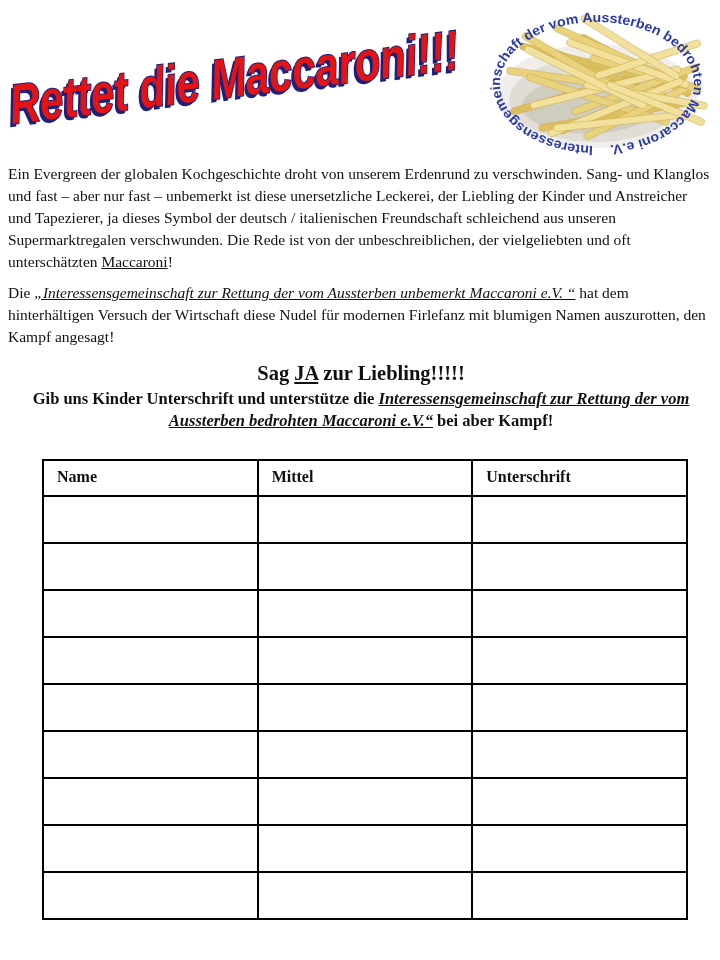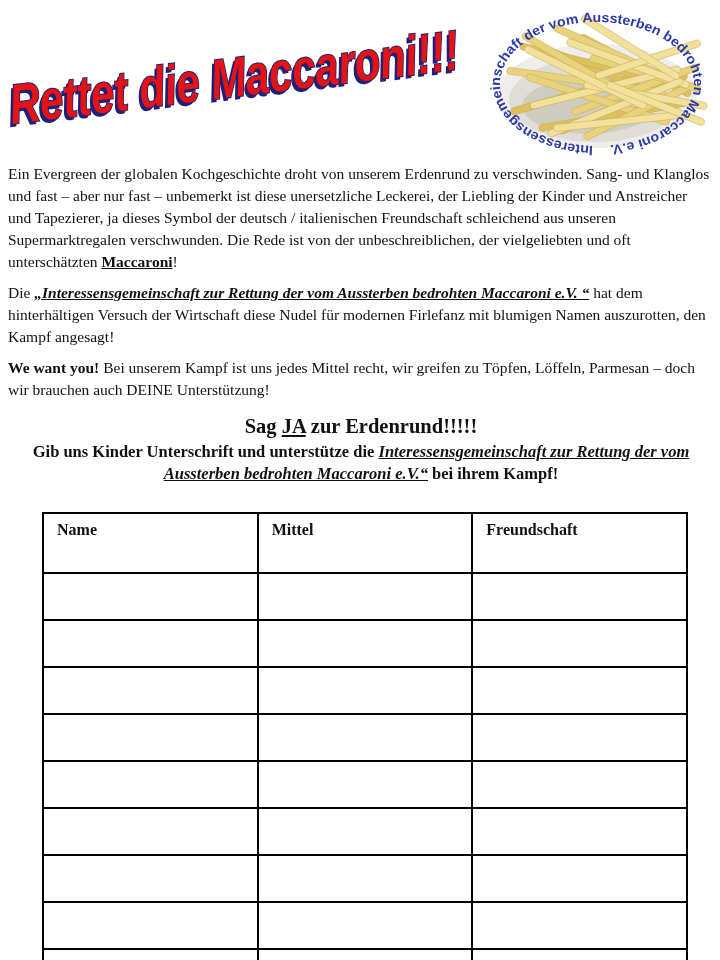--- a/index.html
+++ b/index.html
@@ -3,30 +3,30 @@
 <meta charset="utf-8">
 <style>
   html,body{margin:0;padding:0;background:#fff;}
   .page{position:relative;width:720px;height:960px;background:#ffffff;overflow:hidden;
         font-family:"Liberation Serif",serif;color:#111;}
   .masthead{position:relative;height:162px;}
   .title-svg{position:absolute;left:0;top:0;}
   .logo-svg{position:absolute;left:478px;top:0;}
   main{padding:1px 6px 0 8px;}
   p.body{font-size:15.5px;line-height:22px;margin:0 0 9px 0;}
-  .b{font-weight:bold;margin-top:16px;}
+  .b{font-weight:normal;margin-top:16px;}
   .i{font-style:italic;}
   .u{text-decoration:underline;}
   .cta{text-align:center;font-weight:bold;margin-top:14px;}
   .cta-line1{font-size:20.5px;margin-bottom:3px;}
   .cta-rest{font-size:16.5px;line-height:21.5px;}
   table.sig{border-collapse:collapse;table-layout:fixed;width:646px;margin:28px 0 0 34px;}
   .sig th,.sig td{border:2px solid #000;}
   .sig th{font-size:16px;font-weight:bold;text-align:left;vertical-align:top;
-          padding:7px 0 0 13px;height:60px;box-sizing:border-box;}
+          padding:7px 0 0 13px;height:36px;box-sizing:border-box;}
   .sig td{height:43px;}
 </style>
 </head>
 <body>
 
 <div class="page">
 
   <header class="masthead">
 
     <svg class="title-svg" width="500" height="165" viewBox="0 0 500 165">
@@ -77,35 +77,34 @@
       <text font-family="Liberation Sans, sans-serif" font-size="13.5" font-weight="bold" fill="#2a3aa8">
         <textPath href="#arcPath" startOffset="4" textLength="488" lengthAdjust="spacingAndGlyphs">Interessensgemeinschaft der vom Aussterben bedrohten Maccaroni e.V.</textPath>
       </text>
     </svg>
   </header>
 
   <main>
 
     <p class="body"><span>Ein Evergreen der globalen Kochgeschichte droht von unserem Erdenrund zu verschwinden. Sang- und Klanglos und fast – aber nur fast – unbemerkt ist diese unersetzliche Leckerei, der Liebling der Kinder und Anstreicher und Tapezierer, ja dieses Symbol der deutsch / italienischen Freundschaft schleichend aus unseren Supermarktregalen verschwunden. Die Rede ist von der unbeschreiblichen, der vielgeliebten und oft unterschätzten </span><span class="b u">Maccaroni</span><span>!</span></p>
 
-    <p class="body"><span>Die </span><span class="b i u">„Interessensgemeinschaft zur Rettung der vom Aussterben bedrohten Maccaroni e.V. “</span><span> hat dem hinterhältigen Versuch der Wirtschaft diese Nudel für modernen Firlefanz mit blumigen Namen auszurotten, den Kampf angesagt!</span></p>
+    <p class="body"><span>Die </span><span class="b i u">„Interessensgemeinschaft zur Rettung der vom Aussterben unbemerkt Maccaroni e.V. “</span><span> hat dem hinterhältigen Versuch der Wirtschaft diese Nudel für modernen Firlefanz mit blumigen Namen auszurotten, den Kampf angesagt!</span></p>
 
-    <p class="body"><span class="b">We want you!</span><span> Bei unserem Kampf ist uns jedes Mittel recht, wir greifen zu Töpfen, Löffeln, Parmesan – doch wir brauchen auch DEINE Unterstützung!</span></p>
 
     <section class="cta">
-      <div class="cta-line1"><span>Sag </span><span class="u">JA</span><span> zur Erdenrund!!!!!</span></div>
-      <div class="cta-rest"><span>Gib uns Kinder Unterschrift und unterstütze die </span><span class="i u">Interessensgemeinschaft zur Rettung der vom Aussterben bedrohten Maccaroni e.V.“</span><span> bei ihrem Kampf!</span></div>
+      <div class="cta-line1"><span>Sag </span><span class="u">JA</span><span> zur Liebling!!!!!</span></div>
+      <div class="cta-rest"><span>Gib uns Kinder Unterschrift und unterstütze die </span><span class="i u">Interessensgemeinschaft zur Rettung der vom Aussterben bedrohten Maccaroni e.V.“</span><span> bei aber Kampf!</span></div>
     </section>
 
     <table class="sig">
       <thead>
         <tr>
           <th>Name</th>
           <th>Mittel</th>
-          <th>Freundschaft</th>
+          <th>Unterschrift</th>
         </tr>
       </thead>
       <tbody id="sig-rows">
           <tr>
             <td></td>
             <td></td>
             <td></td>
           </tr>
           <tr>
             <td></td>

